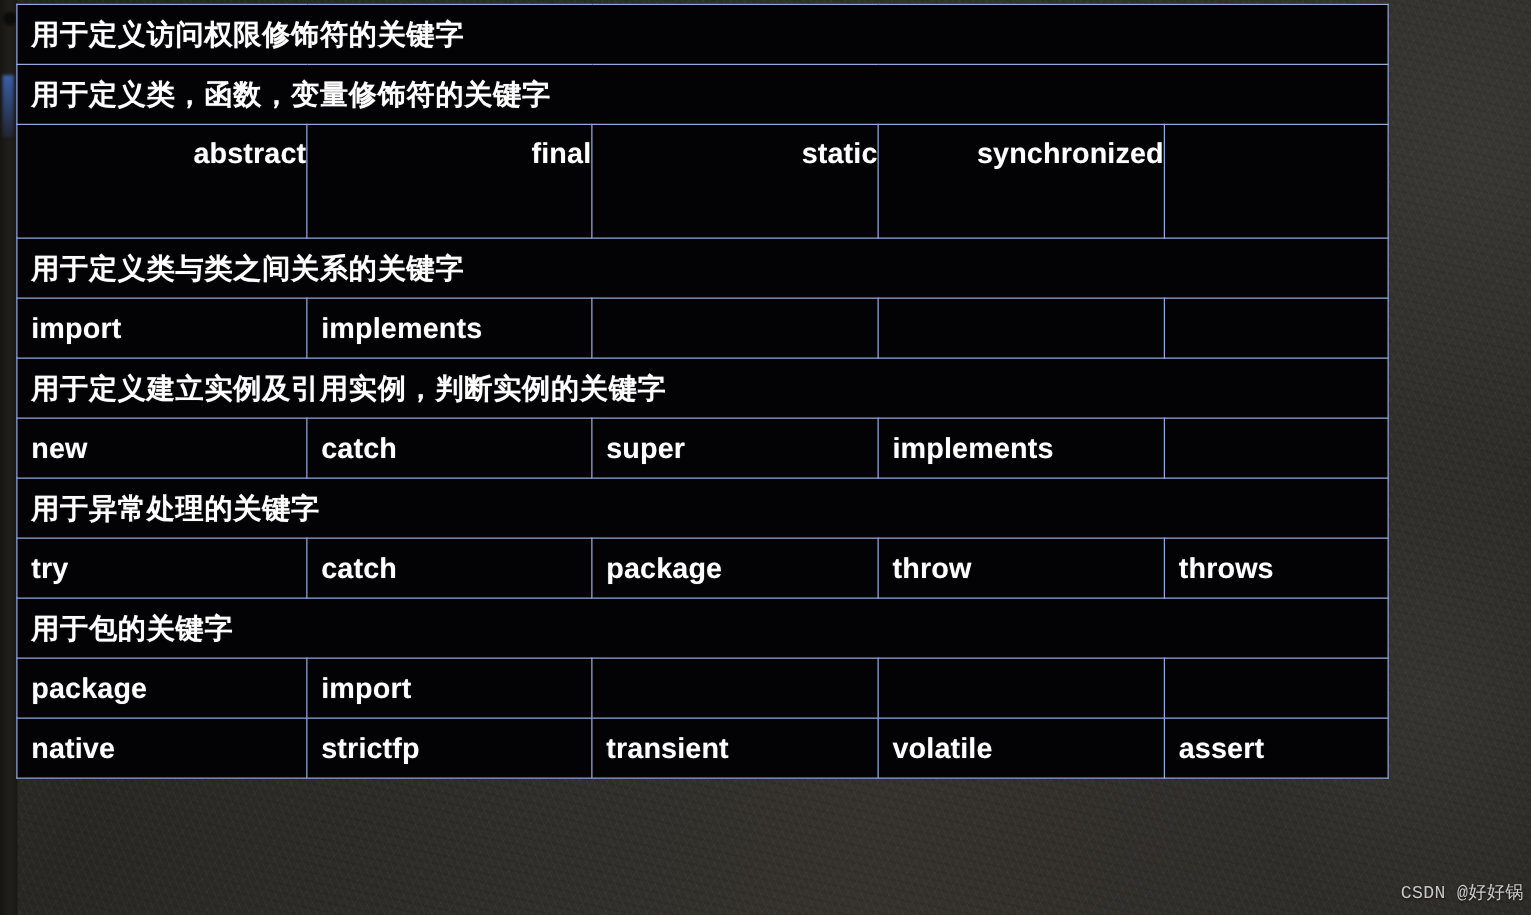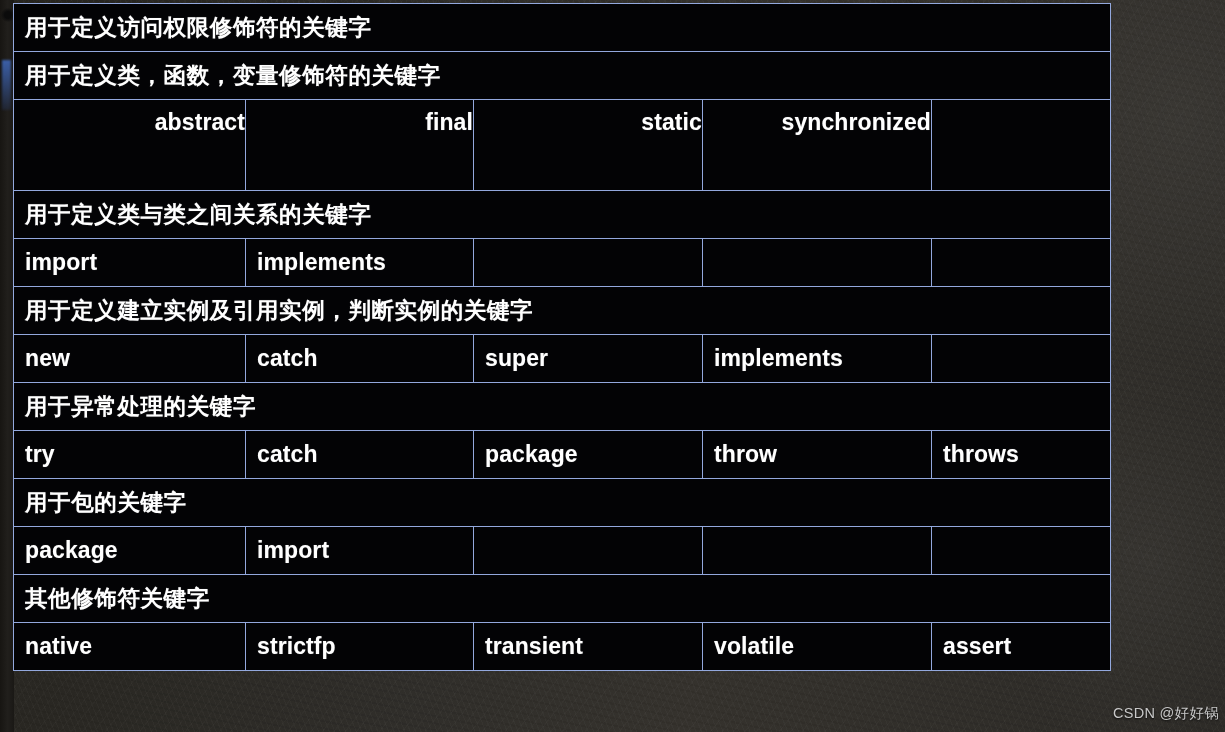--- a/index.html
+++ b/index.html
@@ -88,21 +88,21 @@
   tr.h-tall td { height: 81px; vertical-align: top; padding-top: 9px; text-align: right; }
   tr.h-group td { height: 47px; }
 
   
   .watermark {
     position: absolute;
     right: 6px;
     bottom: 9px;
     color: #c8c8c8;
     font-size: 14.5px;
-    font-family: Liberation Sans, sans-serif;
+    font-family: Liberation Mono, monospace;
     letter-spacing: 0.3px;
     text-shadow: 0 1px 2px rgba(0,0,0,0.8);
     white-space: nowrap;
   }
 </style>
 </head>
 <body>
 
 <div id="screen">
 
@@ -166,23 +166,20 @@
         <tr class="h-group">
           <td class="group" colspan="5">用于包的关键字</td>
         </tr>
         <tr class="h-std">
           <td>package</td>
           <td>import</td>
           <td></td>
           <td></td>
           <td></td>
         </tr>
-        <tr class="h-group">
-          <td class="group" colspan="5">其他修饰符关键字</td>
-        </tr>
         <tr class="h-std">
           <td>native</td>
           <td>strictfp</td>
           <td>transient</td>
           <td>volatile</td>
           <td>assert</td>
         </tr>
       </tbody>
   </table>
 

